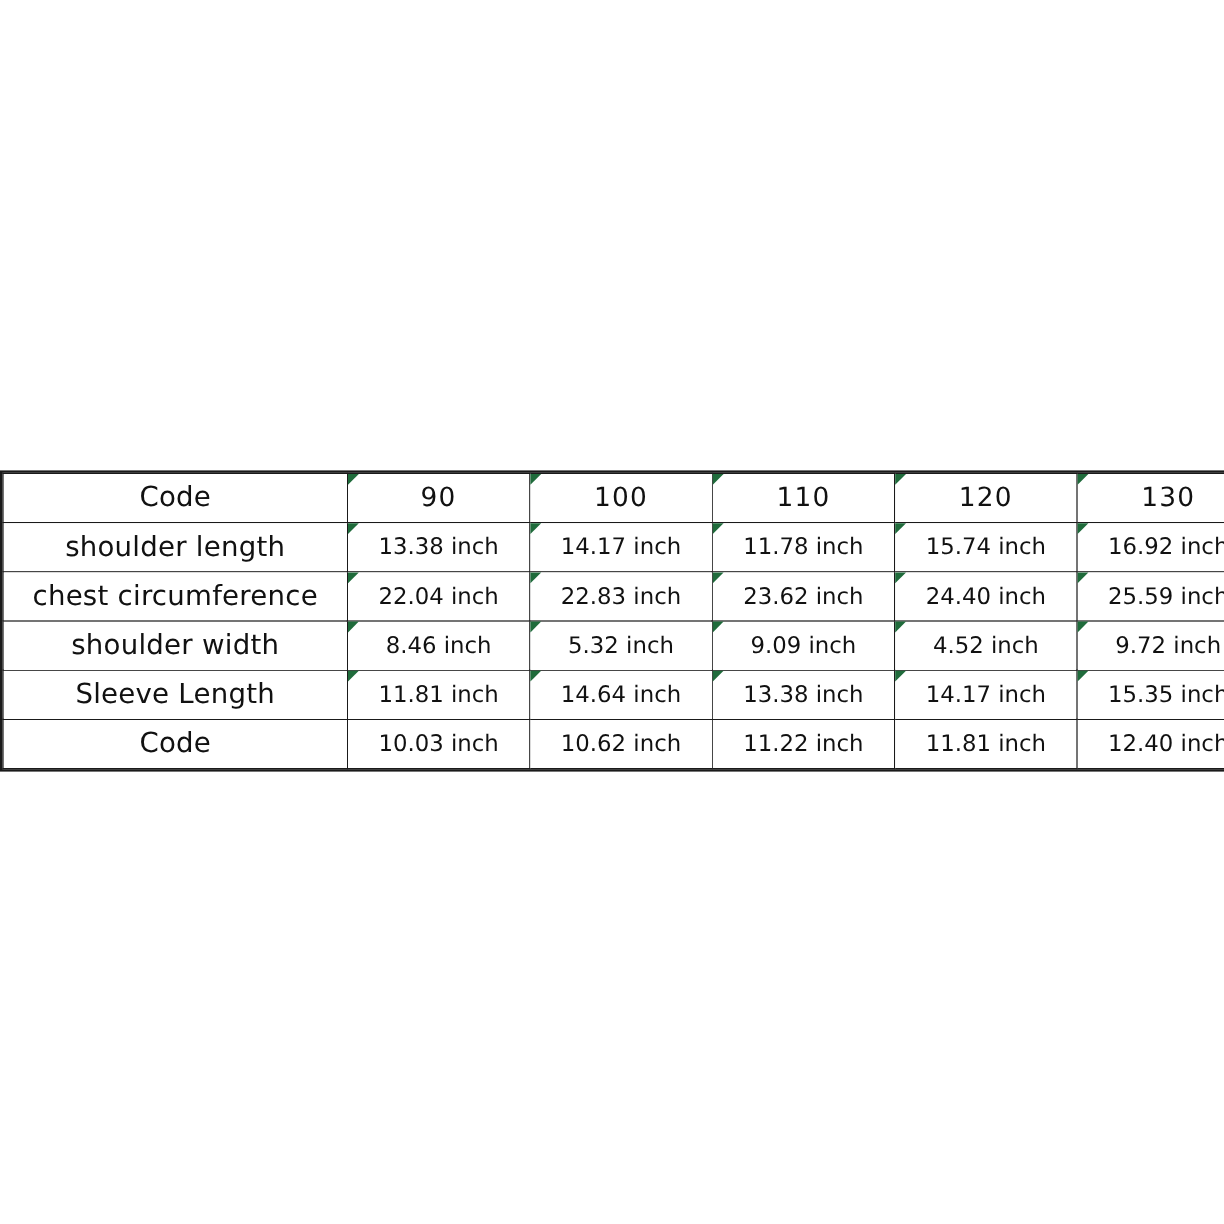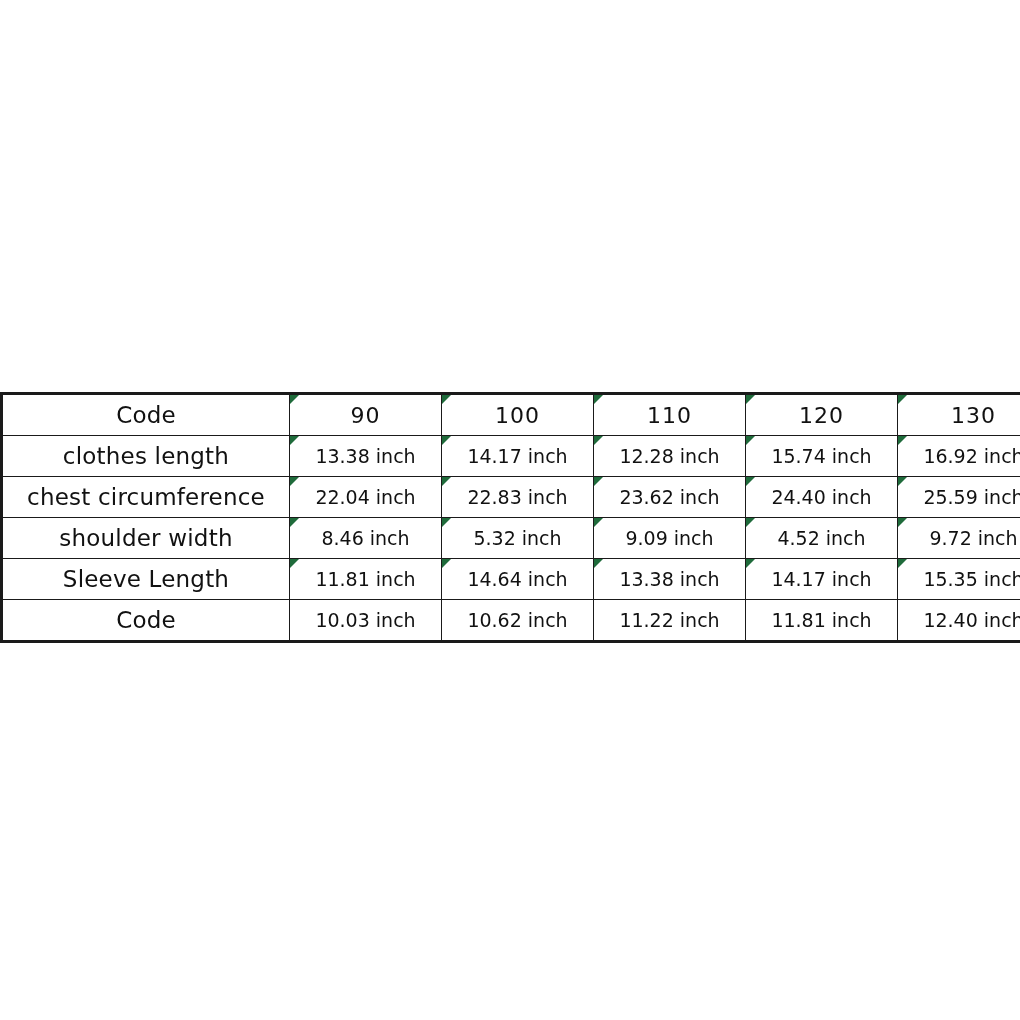--- a/index.html
+++ b/index.html
@@ -92,24 +92,24 @@
       <tr class="header-row">
         <td class="attr-cell">Code</td>
         <td class="val-cell marker">90</td>
         <td class="val-cell marker">100</td>
         <td class="val-cell marker">110</td>
         <td class="val-cell marker">120</td>
         <td class="val-cell marker">130</td>
       </tr>
 
       <tr>
-        <td class="attr-cell">clothes length</td>
+        <td class="attr-cell">shoulder length</td>
         <td class="val-cell marker">13.38 inch</td>
         <td class="val-cell marker">14.17 inch</td>
-        <td class="val-cell marker">12.28 inch</td>
+        <td class="val-cell marker">11.78 inch</td>
         <td class="val-cell marker">15.74 inch</td>
         <td class="val-cell marker">16.92 inch</td>
       </tr>
 
       <tr>
         <td class="attr-cell">chest circumference</td>
         <td class="val-cell marker">22.04 inch</td>
         <td class="val-cell marker">22.83 inch</td>
         <td class="val-cell marker">23.62 inch</td>
         <td class="val-cell marker">24.40 inch</td>

